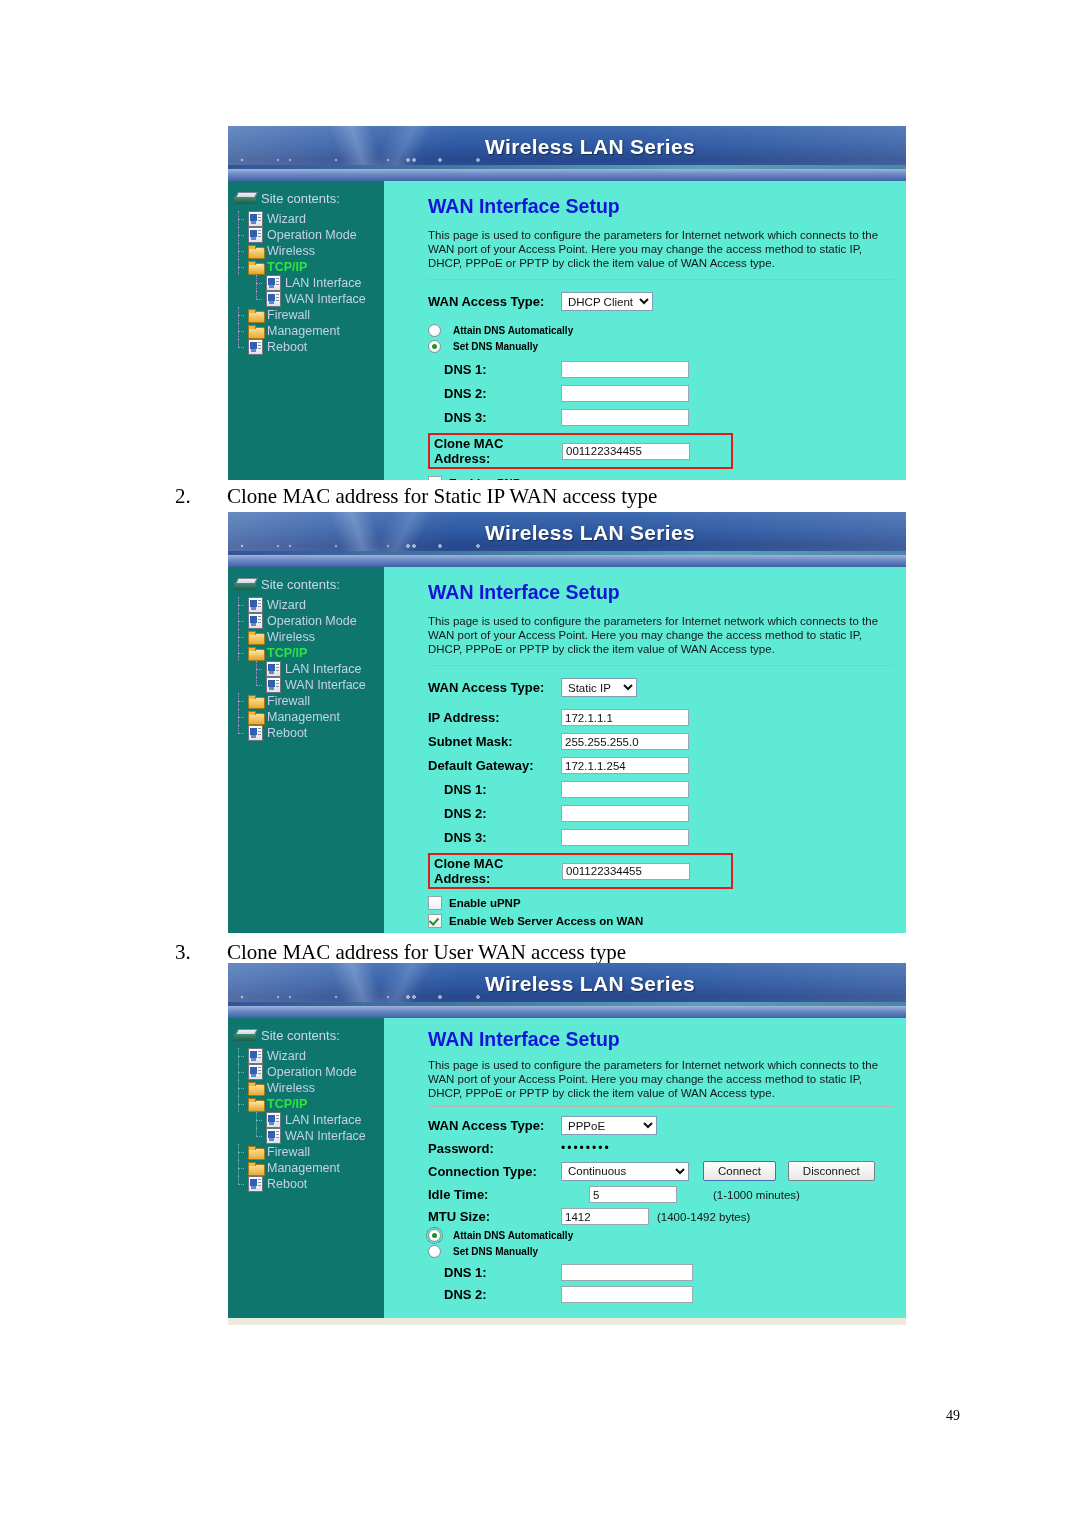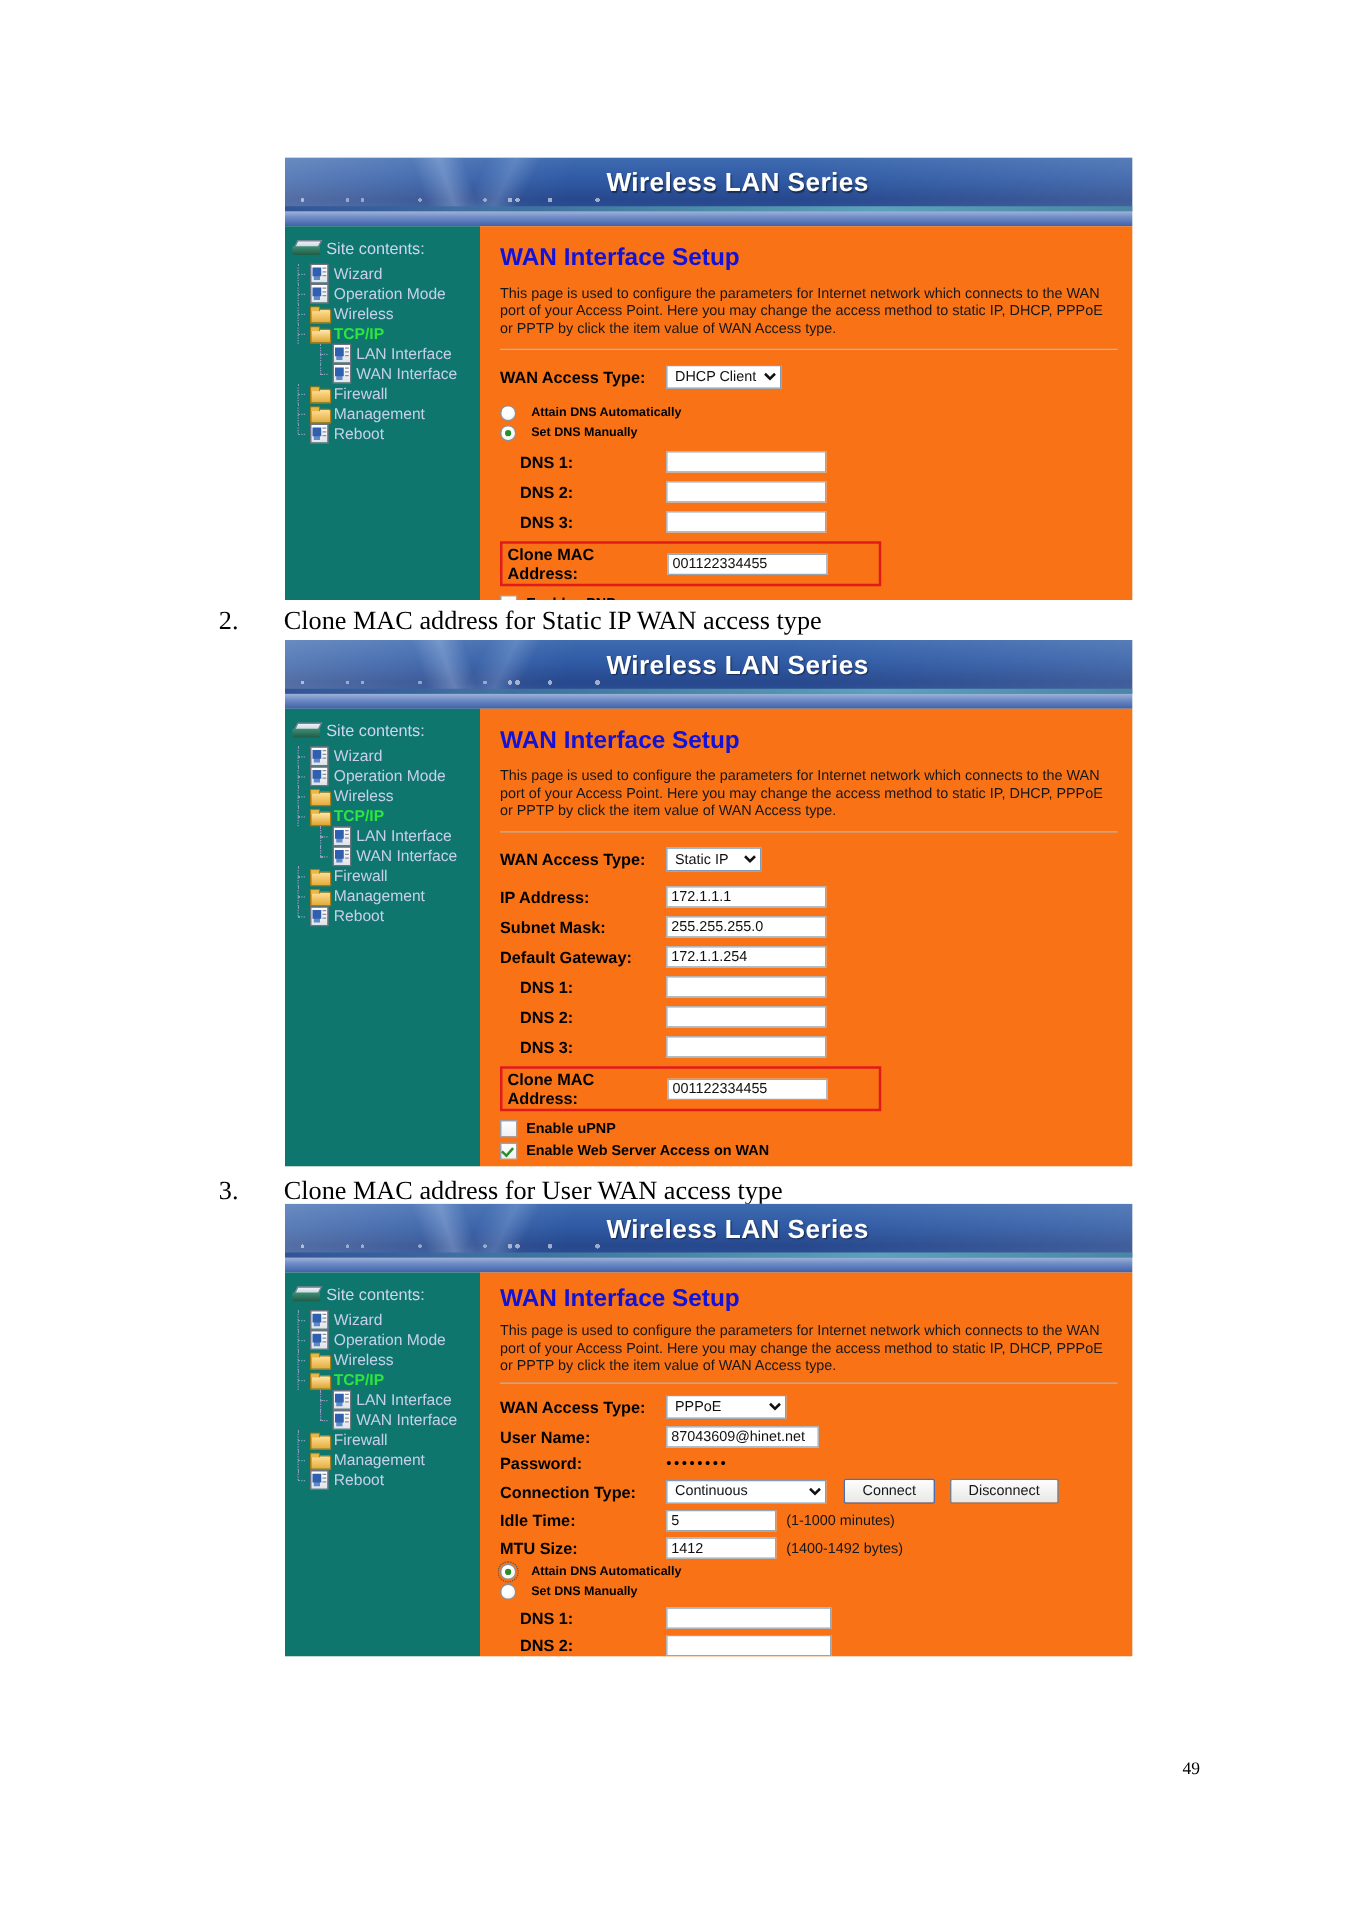--- a/index.html
+++ b/index.html
@@ -230,22 +230,22 @@
     position: absolute;
     right: 1px; top: 2px;
     width: 3px; height: 1px;
     background: #8a9099;
     box-shadow: 0 3px 0 #8a9099, 0 6px 0 #8a9099;
   }
 
   
   .content {
     flex: 1 1 auto;
-    background: #f97316;
-    padding: 10px 12px 10px 16px;
+    background: #5eead4;
+    padding: 10px 12px 10px 44px;
     font-family: "Liberation Sans", sans-serif;
     min-width: 0;
   }
   .page-title {
     color: #1313D8;
     font-size: 19.5px;
     font-weight: bold;
     margin: 4px 0 10px 0;
   }
   .page-desc {
@@ -711,36 +711,32 @@
       <div class="page-title" style="margin:2px 0 7px 0;">WAN Interface Setup</div>
       <div class="page-desc" style="margin-bottom:6px;">This page is used to configure the parameters for Internet network which connects to the WAN port of your Access Point. Here you may change the access method to static IP, DHCP, PPPoE or PPTP by click the item value of WAN Access type.</div>
       <hr class="hr" style="margin:3px 0 9px 0;">
 
       <div class="frow" style="margin-bottom:6px;">
         <span class="flabel w140">WAN Access Type:</span>
         <select class="ui-select" style="width:96px"><option>PPPoE</option><option>Static IP</option><option>DHCP Client</option><option>PPTP</option></select>
       </div>
 
       <div class="frow" style="margin-bottom:5px;">
-        <span class="flabel w140">User Name:</span>
-        <input class="ui-text" style="width: 122px;" value="87043609@hinet.net">
-      </div>
-      <div class="frow" style="margin-bottom:5px;">
         <span class="flabel w140">Password:</span>
         <span class="ui-text pwd-dots" style="width:122px; display:inline-block;">••••••••</span>
       </div>
 
       <div class="frow" style="margin-bottom:5px;">
         <span class="flabel w140">Connection Type:</span>
         <select class="ui-select" style="width:128px"><option>Continuous</option><option>Connect on Demand</option><option>Manual</option></select>
         <button class="ui-btn" style="margin-left:14px; height:20px; padding:1px 14px; font-size:11.5px; border:1px solid #4a6fb5;">Connect</button>
         <button class="ui-btn" style="margin-left:12px; height:20px; padding:1px 14px; font-size:11.5px;">Disconnect</button>
       </div>
 
-      <div class="frow" style="margin-bottom:5px;">
+      <div class="frow" style="margin-bottom:5px;gap:28px;">
         <span class="flabel w140">Idle Time:</span>
         <input class="ui-text w88" value="5" style="">
         <span class="hint">(1-1000 minutes)</span>
       </div>
       <div class="frow" style="margin-bottom:4px;">
         <span class="flabel w140">MTU Size:</span>
         <input class="ui-text w88" value="1412" style="">
         <span class="hint">(1400-1492 bytes)</span>
       </div>
 

